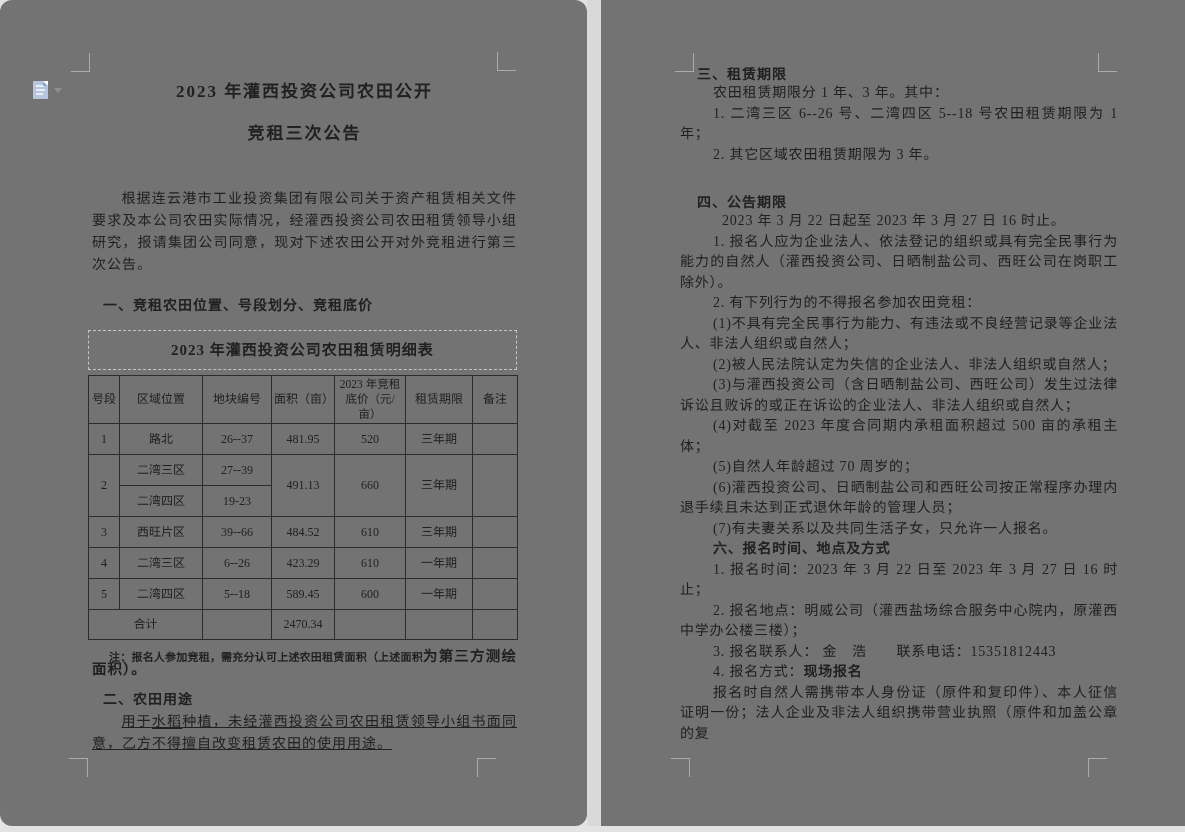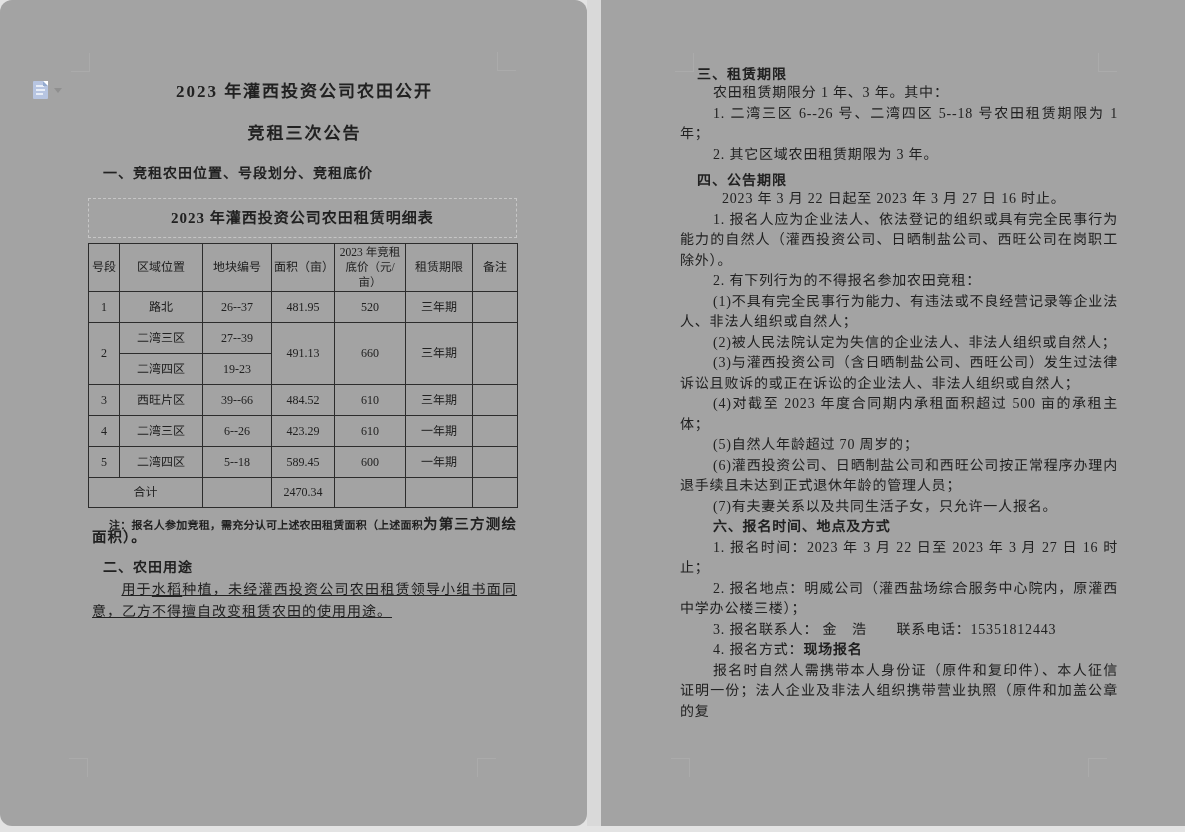--- a/index.html
+++ b/index.html
@@ -3,21 +3,21 @@
 <meta charset="utf-8">
 <style>
   html,body{margin:0;padding:0;}
   body{
     width:1185px;height:832px;overflow:hidden;
     background:#e3e3e3;
     font-family:"Liberation Serif","DejaVu Serif",serif;
     color:#212121;
   }
   .canvas{display:flex;width:1185px;height:826px;}
-  .page{background:#a3a3a3;height:826px;position:relative;flex:none;overflow:hidden;}
+  .page{background:#737373;height:826px;position:relative;flex:none;overflow:hidden;}
   .page-1{width:587px;border-radius:12px;}
   .page-gap{width:14px;height:826px;background:#d9d9d9;flex:none;}
   .page-2{width:584px;}
 
   
   .mark{position:absolute;width:18px;height:18px;border:0 solid #ababab;}
   .mk-tl{border-right-width:1px;border-bottom-width:1px;}
   .mk-tr{border-left-width:1px;border-bottom-width:1px;}
   .mk-bl{border-right-width:1px;border-top-width:1px;}
   .mk-br{border-left-width:1px;border-top-width:1px;}
@@ -58,21 +58,21 @@
 
   
   .c2{position:absolute;left:79px;top:0;width:438px;font-size:14px;text-align:justify;
       letter-spacing:0.8px;}
   .c2 .hsec{padding-left:17px;}
   .c2 p{margin:0;text-indent:33px;line-height:20.5px;}
   .h3x{margin-top:63px;}
   .p3a{margin-top:16px;}
   .p3b{margin-top:10px;}
   .p3c{margin-top:10px;}
-  .h4x{margin-top:4px;}
+  .h4x{margin-top:26px;}
   .p4a{margin-top:10px;text-indent:42px !important;}
   .h5x{margin-top:10px;}
   .p51{margin-top:5px;}
   .p63{margin-top:13px;}
   .p64{margin-top:3px;}
   .p65{margin-top:5px;}
   .bold{font-weight:bold;}
 </style>
 </head>
 <body>
@@ -92,20 +92,21 @@
           <div class="paste-line pl3"></div>
         <div class="paste-fold"></div>
       </div>
       <div class="paste-caret"></div>
     </div>
 
     <div class="c1">
       <div class="doc-title t1">2023 年灌西投资公司农田公开</div>
       <div class="doc-title t2">竞租三次公告</div>
 
+      <div class="intro">根据连云港市工业投资集团有限公司关于资产租赁相关文件要求及本公司农田实际情况，经灌西投资公司农田租赁领导小组研究，报请集团公司同意，现对下述农田公开对外竞租进行第三次公告。</div>
 
       <div class="hsec h1x">一、竞租农田位置、号段划分、竞租底价</div>
 
       <div class="tbl-title-box">
         <span>2023 年灌西投资公司农田租赁明细表</span>
       </div>
 
       <table class="grid">
         <colgroup>
           <col style="width:31px">

